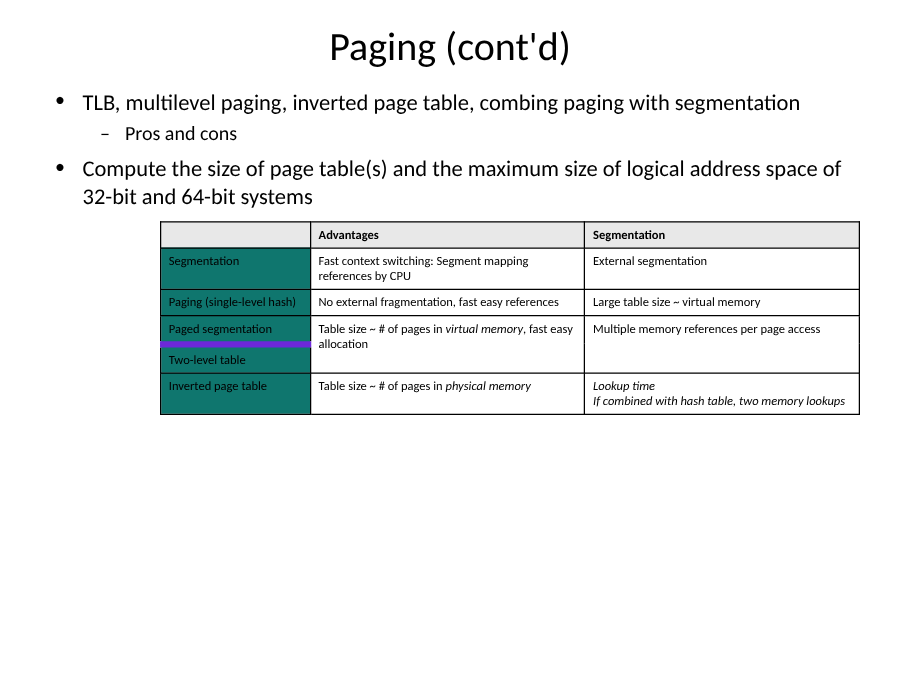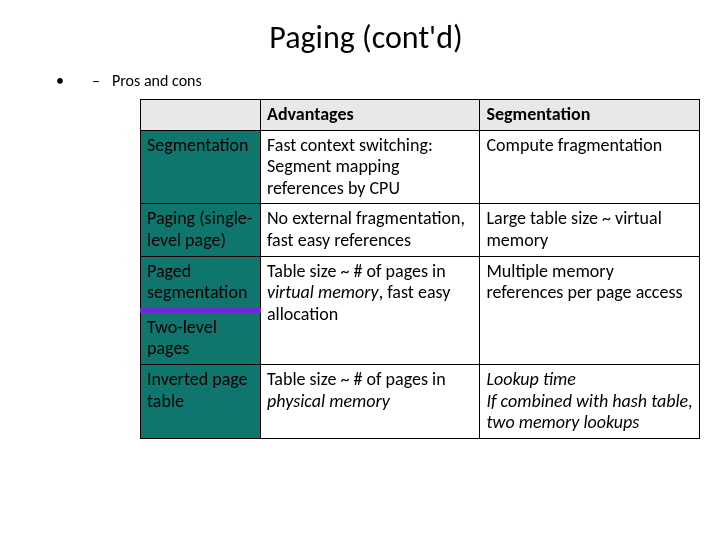--- a/index.html
+++ b/index.html
@@ -7,21 +7,21 @@
     padding: 0;
     width: 720px;
     height: 540px;
     background: #fff;
     font-family: Calibri, "Segoe UI", Arial, sans-serif;
     color: #000;
     box-sizing: border-box;
     overflow: hidden;
   }
   .slide {
-    padding: 18px 28px 20px 40px;
+    padding: 18px 28px 20px 28px;
     box-sizing: border-box;
   }
   .title {
     text-align: center;
     font-size: 32px;
     font-weight: 400;
     margin: 0 0 14px 0;
   }
   ul.top {
     margin: 0;
@@ -58,21 +58,21 @@
     left: -14px;
     top: 0;
   }
   .table-wrap {
     margin: 8px 0 0 100px;
     width: 560px;
   }
   table {
     border-collapse: collapse;
     width: 100%;
-    font-size: 18px;
+    font-size: 10px;
     line-height: 1.2;
   }
   th, td {
     border: 1px solid #000;
     padding: 4px 6px;
     vertical-align: top;
     text-align: left;
   }
   th {
     background: #e8e8e8;
@@ -87,58 +87,60 @@
   .em { font-style: italic; }
 </style>
 </head>
 <body>
 
 <div class="slide">
   <h1 class="title">Paging (cont'd)</h1>
 
   <ul class="top">
     <li>
+      <span>TLB, multilevel paging, inverted page table, combing paging with segmentation</span>
       <ul class="sub">
         <li>Pros and cons</li>
       </ul>
     </li>
+    <li>Compute the size of page table(s) and the maximum size of logical address space of 32-bit and 64-bit systems</li>
   </ul>
 
   <div class="table-wrap">
     <table>
       <colgroup>
         <col class="c1">
           <col class="c2">
           <col class="c3">
       </colgroup>
       <tbody>
           <tr>
         <th></th>
         <th>Advantages</th>
         <th>Segmentation</th>
       </tr>
       <tr>
         <td class="rowhead">Segmentation</td>
         <td>Fast context switching: Segment mapping references by CPU</td>
-        <td>Compute fragmentation</td>
+        <td>External segmentation</td>
       </tr>
       <tr>
-        <td class="rowhead">Paging (single-level page)</td>
+        <td class="rowhead">Paging (single-level hash)</td>
         <td>No external fragmentation, fast easy references</td>
         <td>Large table size ~ virtual memory</td>
       </tr>
       <tr>
         <td class="rowhead" style="border-bottom:5px solid #6d28d9;">Paged segmentation</td>
         <td rowspan="2">
           <span>Table size ~ # of pages in </span><span class="em">virtual memory</span><span>, fast easy allocation</span>
         </td>
         <td rowspan="2">Multiple memory references per page access</td>
       </tr>
       <tr>
-        <td class="rowhead">Two-level pages</td>
+        <td class="rowhead">Two-level table</td>
       </tr>
       <tr>
         <td class="rowhead">Inverted page table</td>
         <td>
           <span>Table size ~ # of pages in </span><span class="em">physical memory</span>
         </td>
         <td style="white-space:pre-line;font-style:italic;">Lookup time
 If combined with hash table, two memory lookups</td>
       </tr>
     </tbody>

